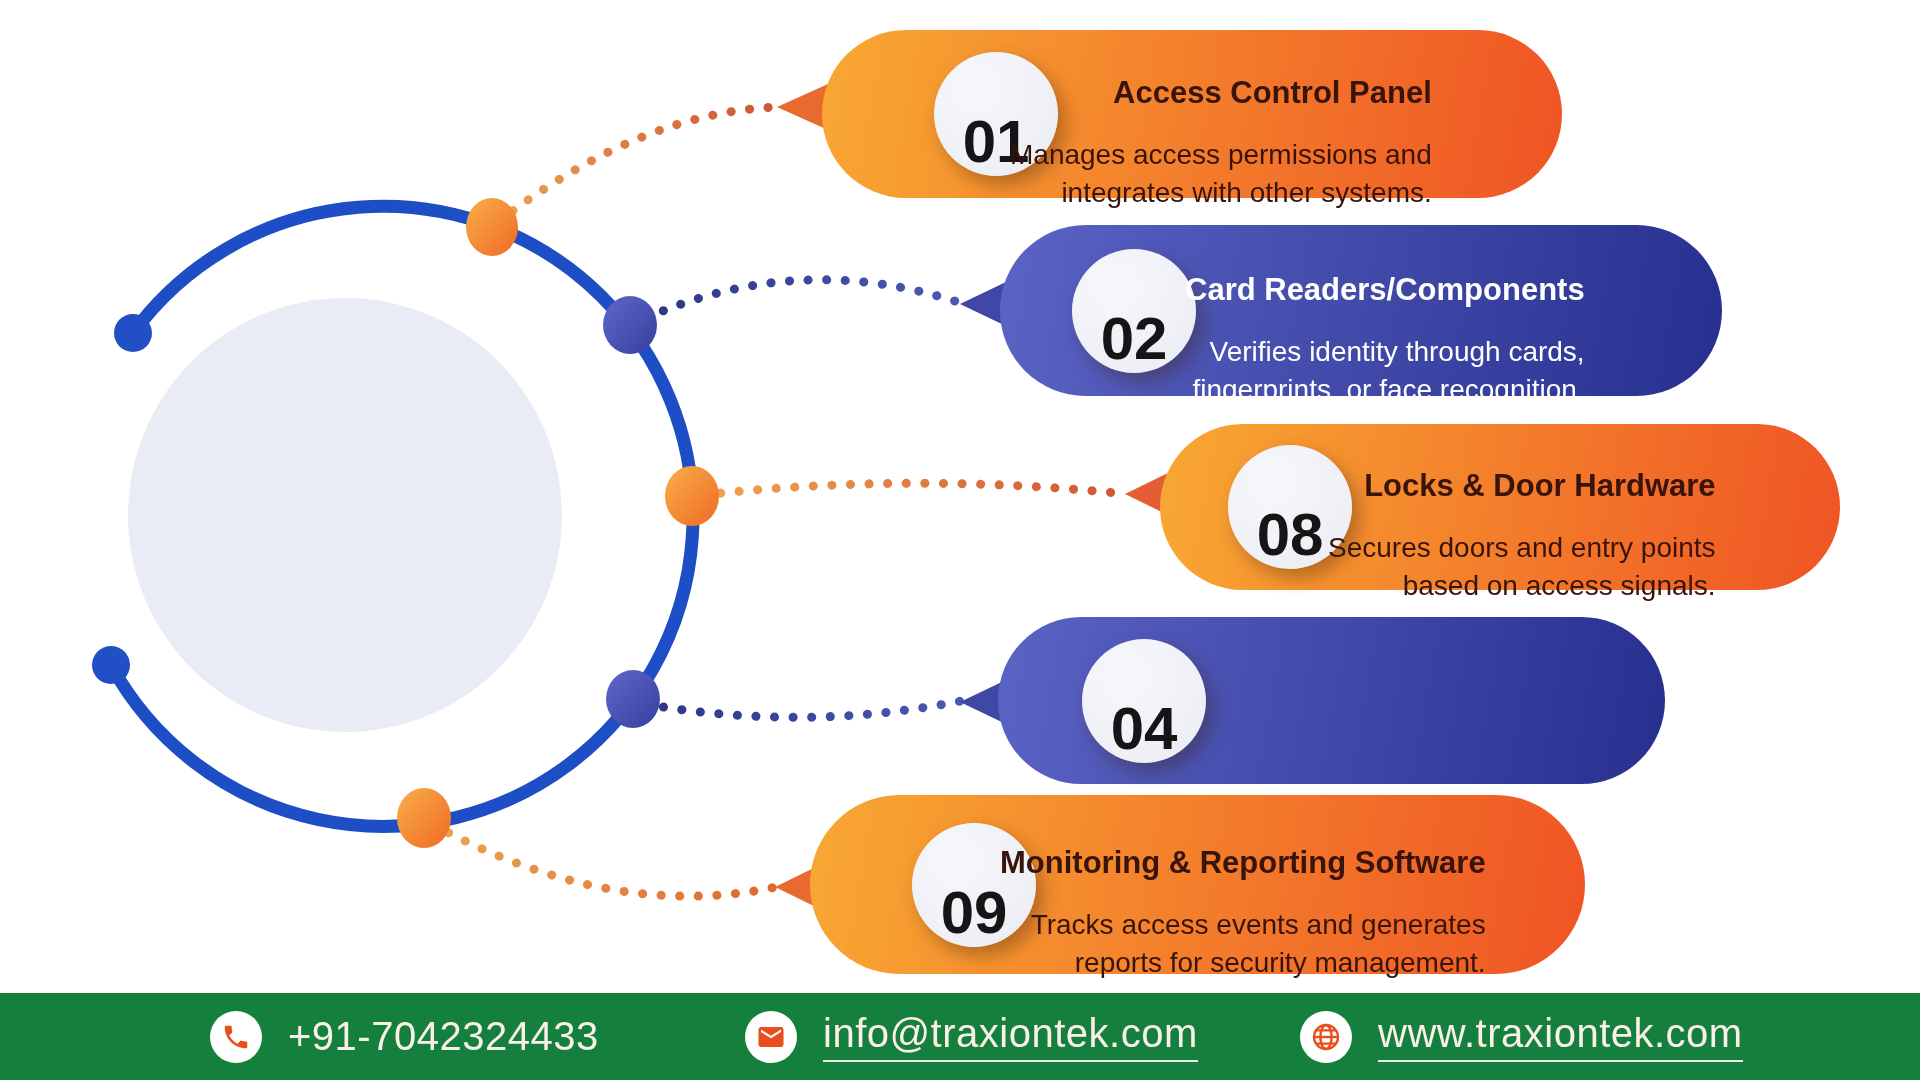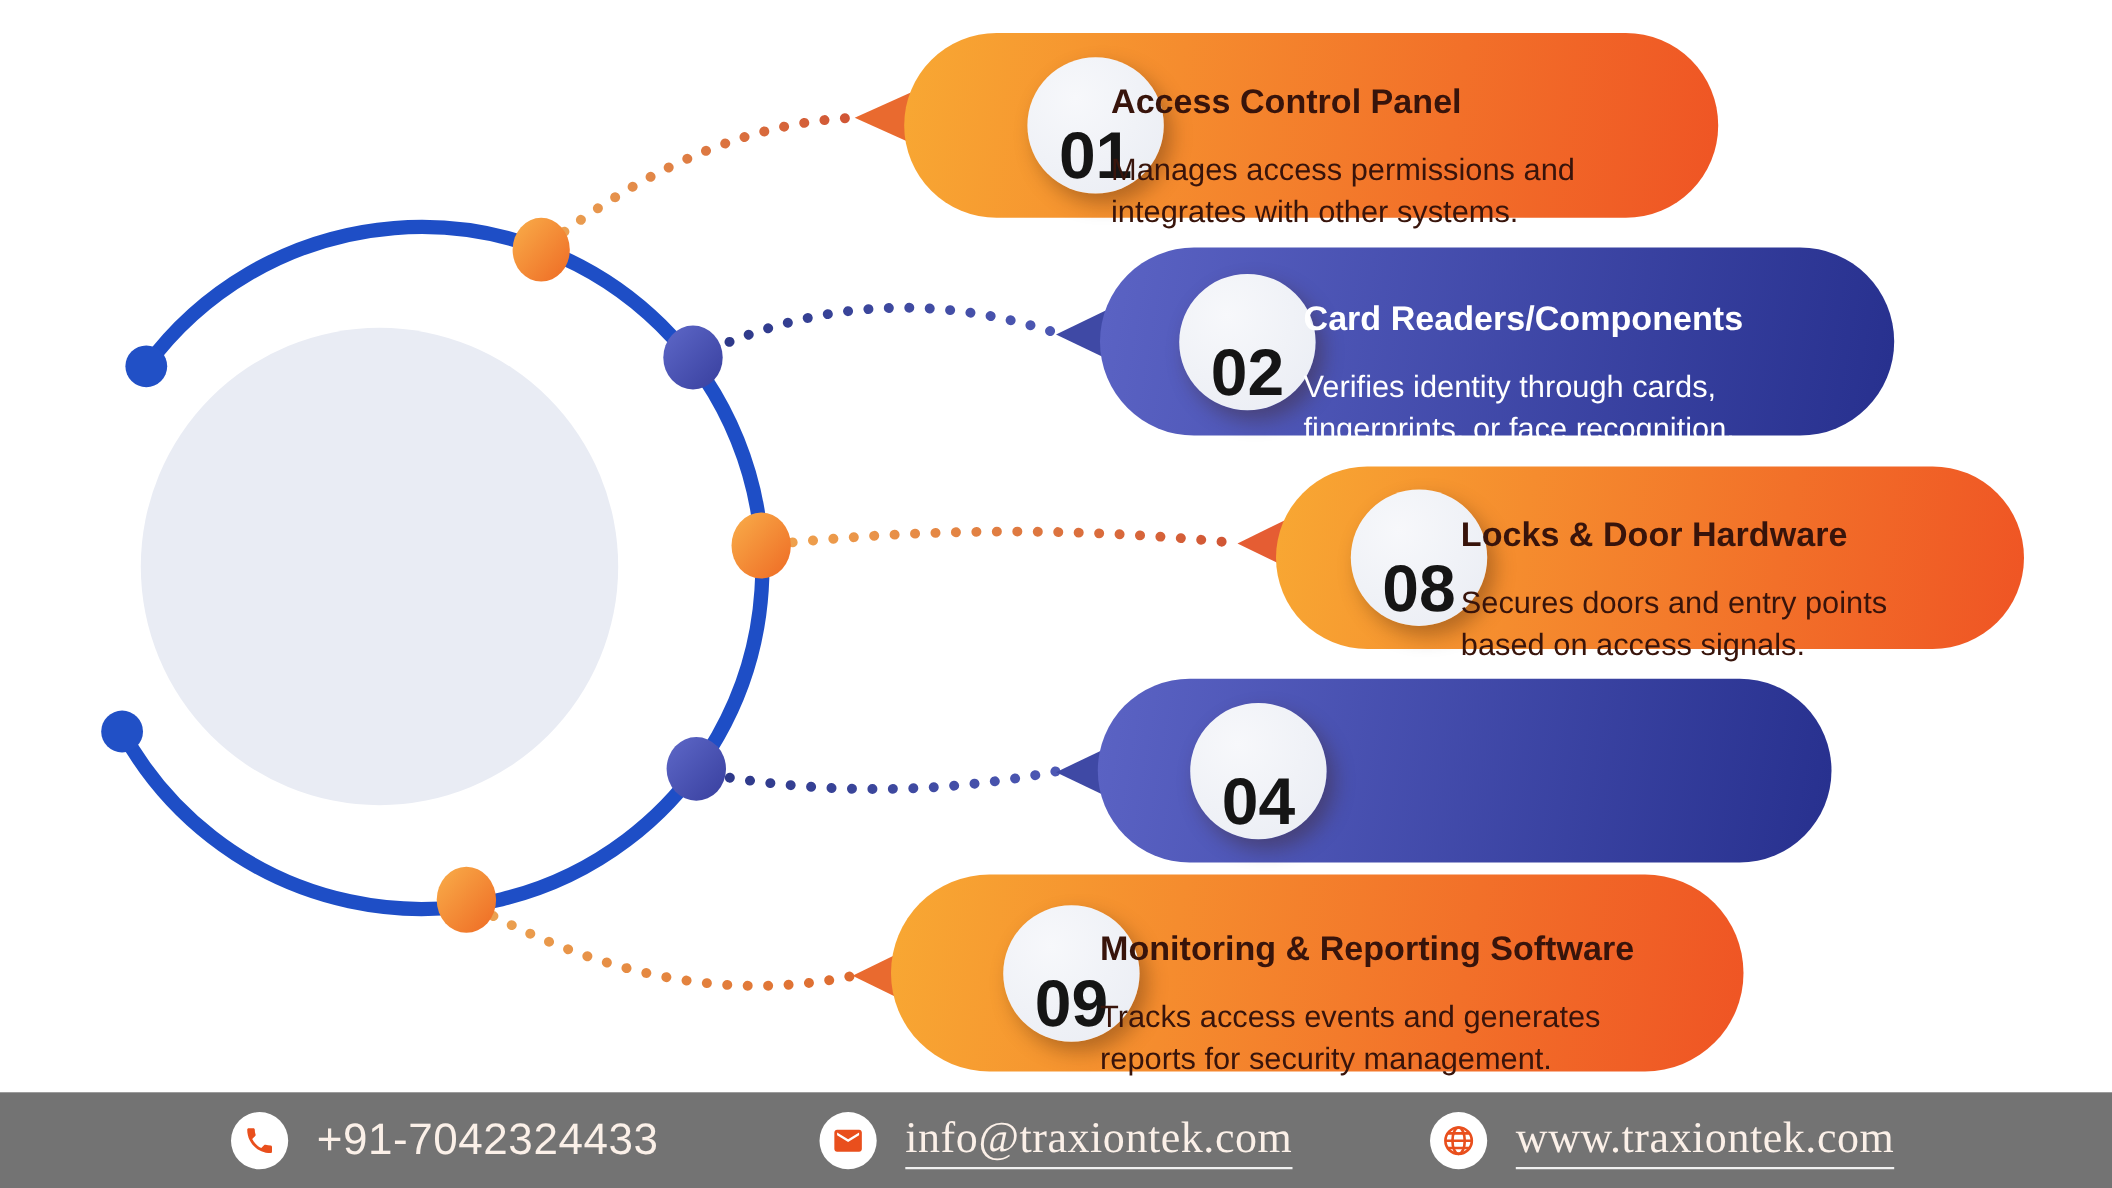--- a/index.html
+++ b/index.html
@@ -24,38 +24,38 @@
   .card{position:absolute;border-radius:95px;}
   .card--orange{background:linear-gradient(100deg,#F8A833 0%,#EF5424 100%);}
   .card--blue{background:linear-gradient(100deg,#5B63C4 0%,#27308E 100%);}
   .card .num-circle{
     position:absolute;width:124px;height:124px;border-radius:50%;
     background:radial-gradient(circle at 35% 30%, #F7F8FB, #E9ECF3);
     box-shadow:7px 9px 18px rgba(60,30,10,0.35);
     display:flex;align-items:flex-end;justify-content:center;
     font-size:60px;font-weight:bold;color:#151515;margin-left:44px;
   }
-  .card .txt{position:absolute;white-space:pre-line;}
+  .card .txt{position:absolute;white-space:pre-line;text-align:right;}
   .card .txt .c-title{font-size:31px;font-weight:bold;margin:0 0 7px 0;}
   .card .txt .c-desc{font-size:28px;line-height:38px;white-space:pre-line;}
   .card--orange .txt{color:#38140B;}
   .card--blue .txt{color:#FFFFFF;}
 
   
   .footer{
     position:absolute;left:0;top:993px;width:1920px;height:87px;
-    background:#737373;color:#FBF0E8;
+    background:#15803d;color:#FBF0E8;
   }
   .contact{position:absolute;top:0;height:87px;display:flex;align-items:center;gap:26px;}
   .contact .icon-circle{
     width:52px;height:52px;border-radius:50%;background:#ffffff;
     display:flex;align-items:center;justify-content:center;flex:0 0 auto;
   }
   .contact .c-text{font-size:40px;letter-spacing:0.5px;}
-  .contact .c-text.link{border-bottom:2px solid rgba(255,255,255,0.9);padding-bottom:4px;font-family:Liberation Serif, serif;}
+  .contact .c-text.link{border-bottom:2px solid rgba(255,255,255,0.9);padding-bottom:4px;}
   .contact-phone{left:210px;}
   .contact-email{left:745px;}
   .contact-web{left:1300px;}
 </style>
 </head>
 <body>
 
 <div class="canvas">
 
   <svg class="svg-layer" viewBox="0 0 1920 1080">

